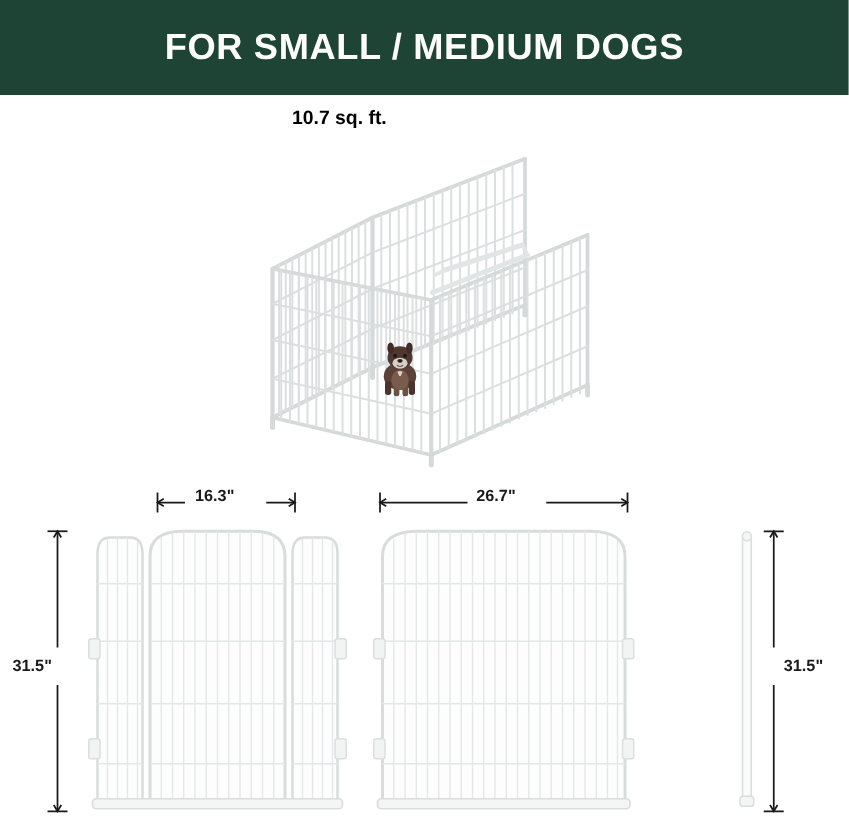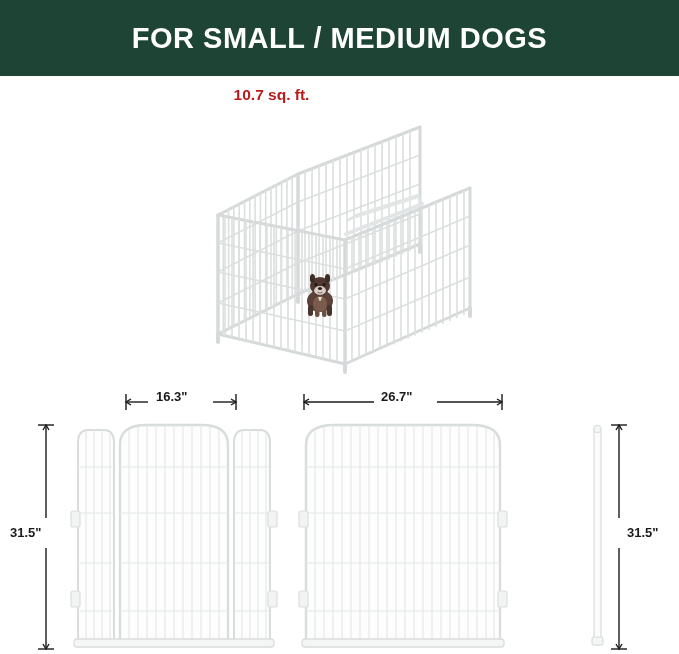--- a/index.html
+++ b/index.html
@@ -44,21 +44,21 @@
     text-align: center;
     white-space: nowrap;
   }
 
   
   .area-label {
     position: absolute;
     left: 0; top: 86px;
     width: 543px;
     text-align: center;
-    color: #b91c1c;
+    color: #000000;
     font-size: 15.5px;
     font-weight: bold;
   }
 
   
   .pen3d {
     position: absolute;
     left: 170px;
     top: 112px;
     width: 340px;

